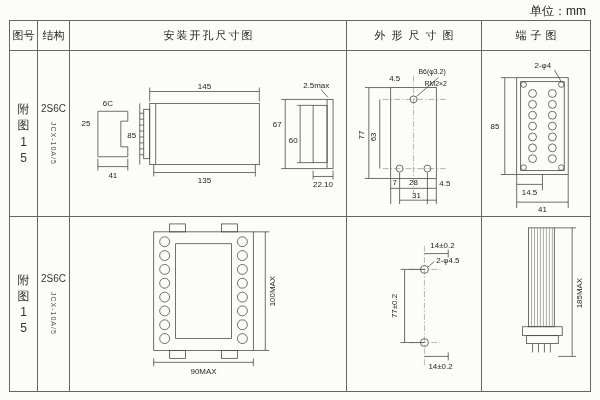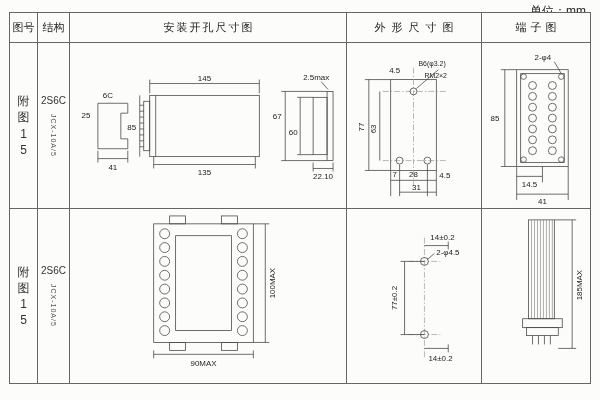--- a/index.html
+++ b/index.html
@@ -1,19 +1,19 @@
 <!DOCTYPE html>
 <html><head>
 <meta charset="utf-8">
 <style>
   html,body{margin:0;padding:0;background:#e9e9e9;}
   .page{position:relative;width:600px;height:400px;background:#fcfcfa;
         font-family:"Liberation Sans",sans-serif;color:#333;overflow:hidden;}
   .unit{position:absolute;top:3px;right:14px;font-size:12px;color:#222;}
-  .grid{position:absolute;left:9px;top:12px;display:grid;
+  .grid{position:absolute;left:9px;top:20px;display:grid;
         grid-template-columns:28px 32px 277px 135px 108px;
         grid-template-rows:30px 166px 174px;
         border:1px solid #666;background:#fcfcfa;}
   .cell{border-right:1px solid #666;border-bottom:1px solid #666;box-sizing:border-box;
         display:flex;align-items:center;justify-content:center;overflow:hidden;position:relative;}
   .lastcol{border-right:none;}
   .lastrow{border-bottom:none;}
   .head{font-size:11px;color:#222;white-space:nowrap;}
   .sp6{letter-spacing:6px;text-indent:6px;}
   .sp2{letter-spacing:2px;text-indent:2px;}

